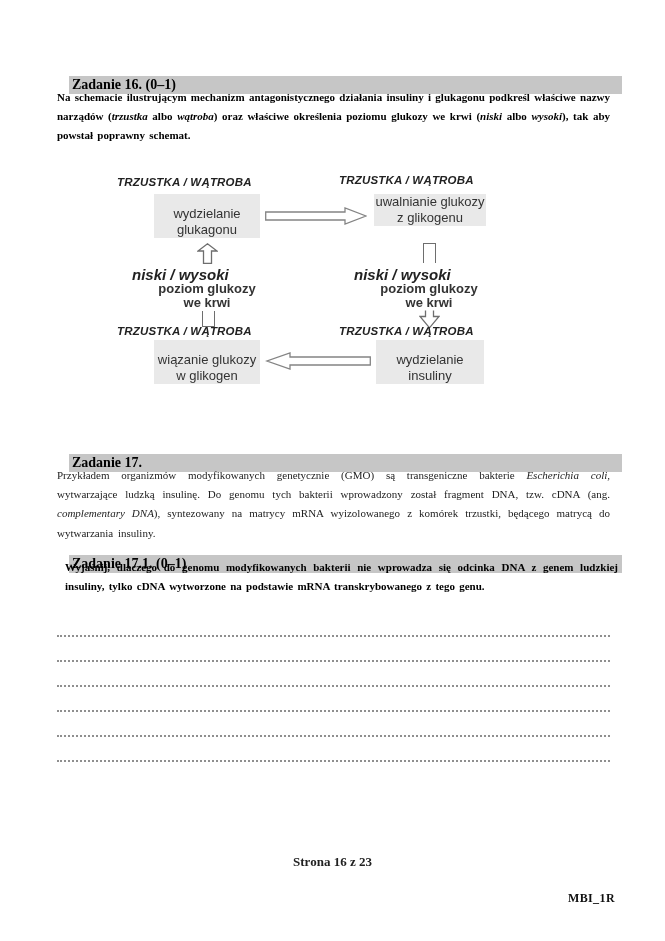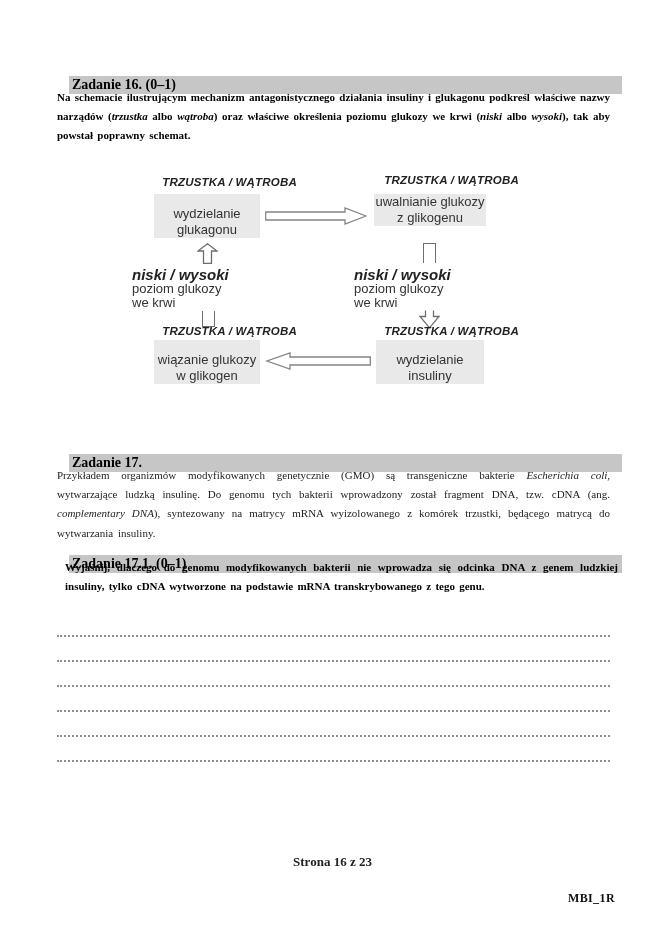--- a/index.html
+++ b/index.html
@@ -48,21 +48,21 @@
     left: 57px;
     top: 172px;
     width: 553px;
     height: 218px;
     font-family: "Liberation Sans", sans-serif;
     color: #333;
   }
   .organ-label {
     position: absolute;
     width: 180px;
-    text-align: right;
+    text-align: left;
     font-size: 11.5px;
     font-weight: bold;
     font-style: italic;
     letter-spacing: 0.2px;
     color: #222;
     white-space: nowrap;
   }
   .dbox {
     position: absolute;
     background: #e9e9e9;
@@ -81,23 +81,25 @@
     text-align: left;
     font-size: 15px;
     font-weight: bold;
     font-style: italic;
     color: #222;
     white-space: nowrap;
   }
   .level-text {
     position: absolute;
     width: 150px;
+    text-align: center;
     font-size: 13px;
     color: #333;
     white-space: nowrap;
+    font-weight: bold;
   }
   .shaft {
     position: absolute;
     width: 11px;
     height: 16px;
     border: 1.4px solid #6e6e6e;
     background: #fff;
   }
   .shaft.open-top { border-top: none; }     
   .shaft.open-bottom { border-bottom: none; } 

